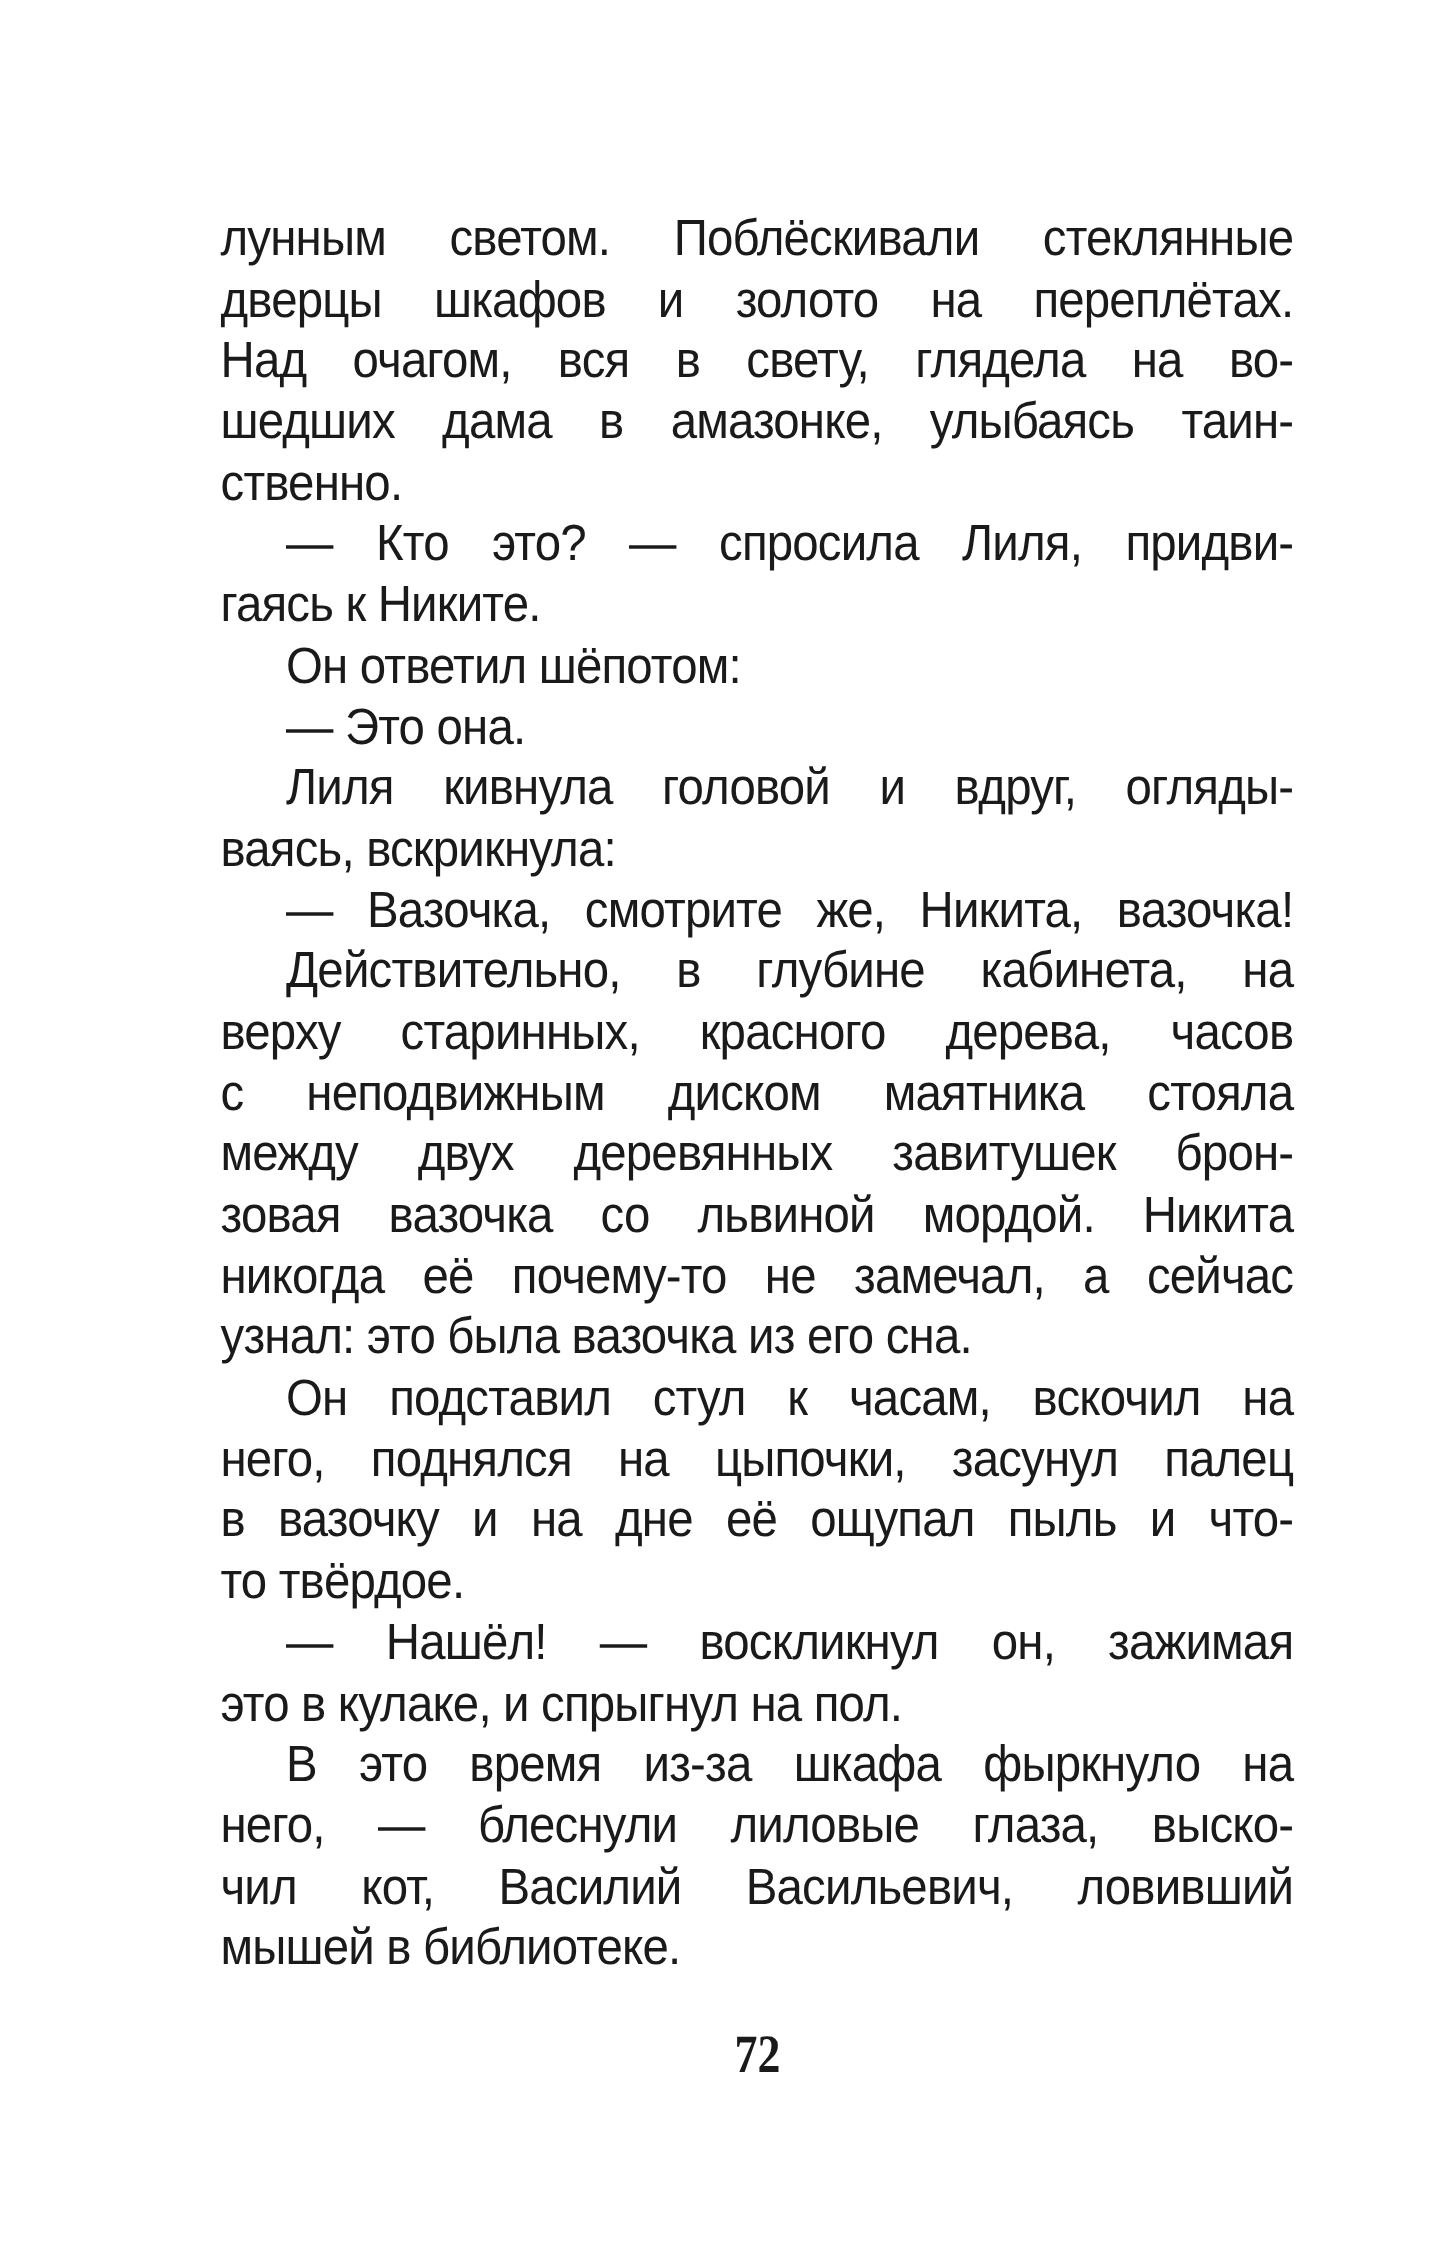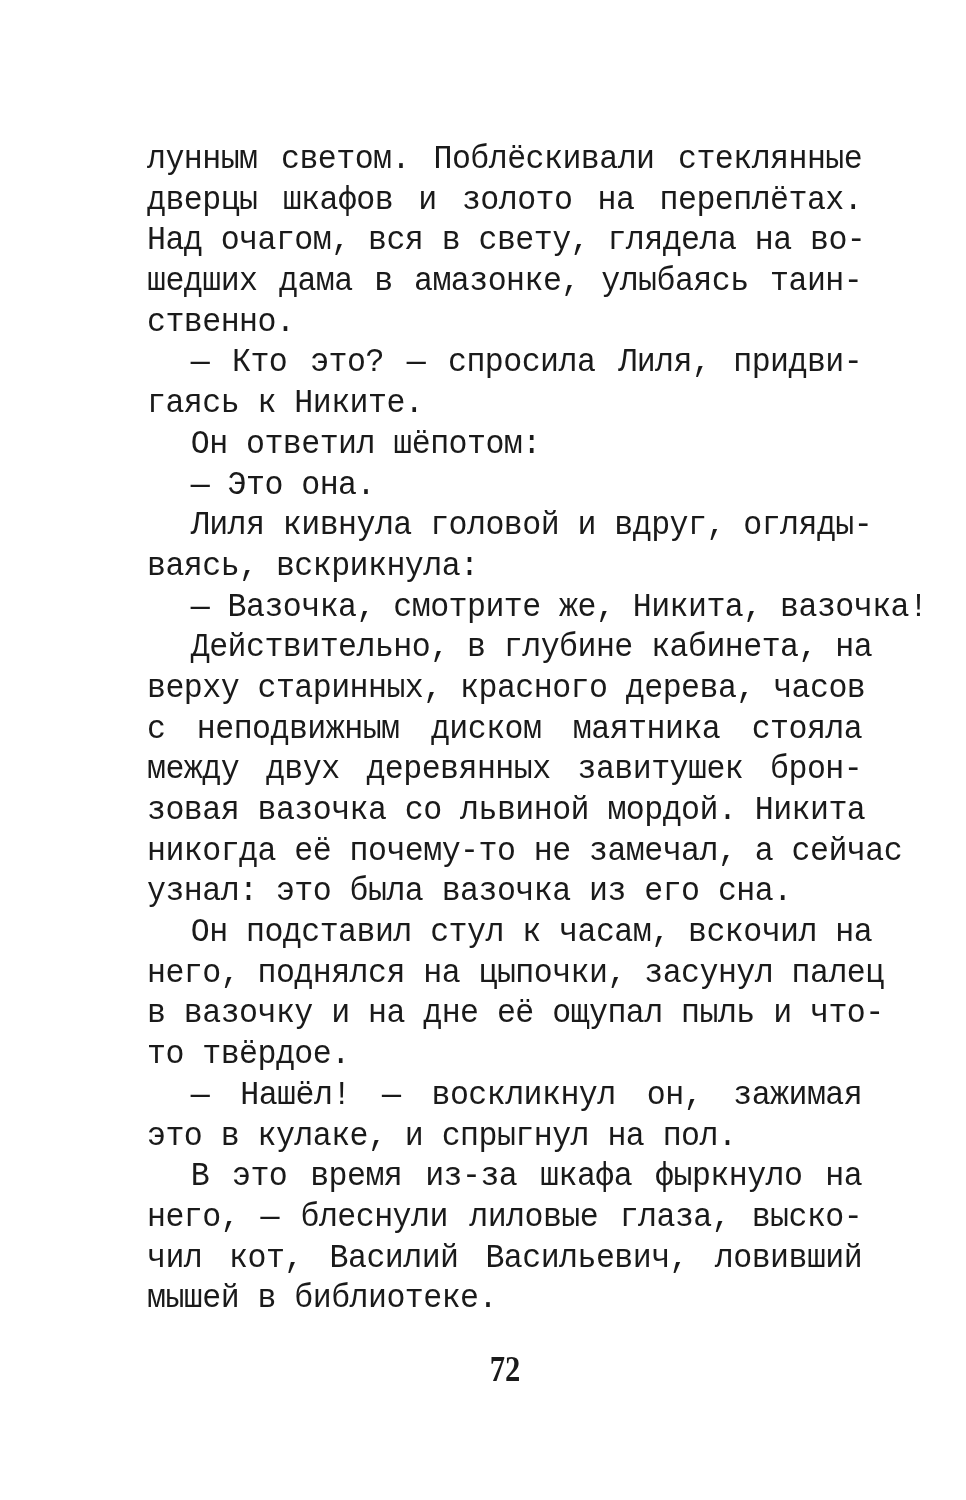--- a/index.html
+++ b/index.html
@@ -19,21 +19,21 @@
       top: 0;
       width: 966px;
       height: 1500px;
       background: #ffffff;
     }
     .text-block {
       position: absolute;
       left: 147px;
       top: 139px;
       width: 715px;
-      font-family: Liberation Mono, monospace;
+      font-family: Liberation Sans, sans-serif;
       font-size: 34px;
       color: #1a1a1a;
       letter-spacing: -0.6px;
     }
     .line {
       display: block;
       height: 40.7px;
       line-height: 40.7px;
       white-space: nowrap;
       text-align: justify;

